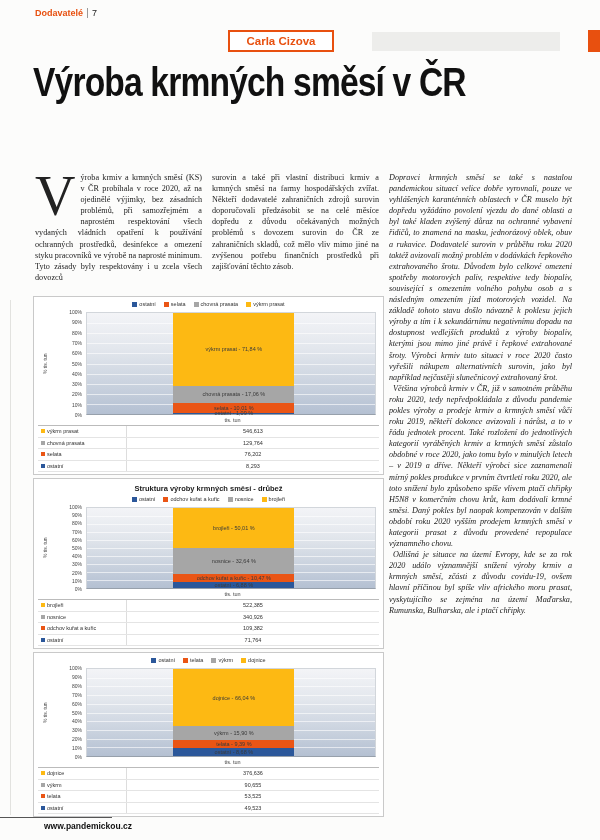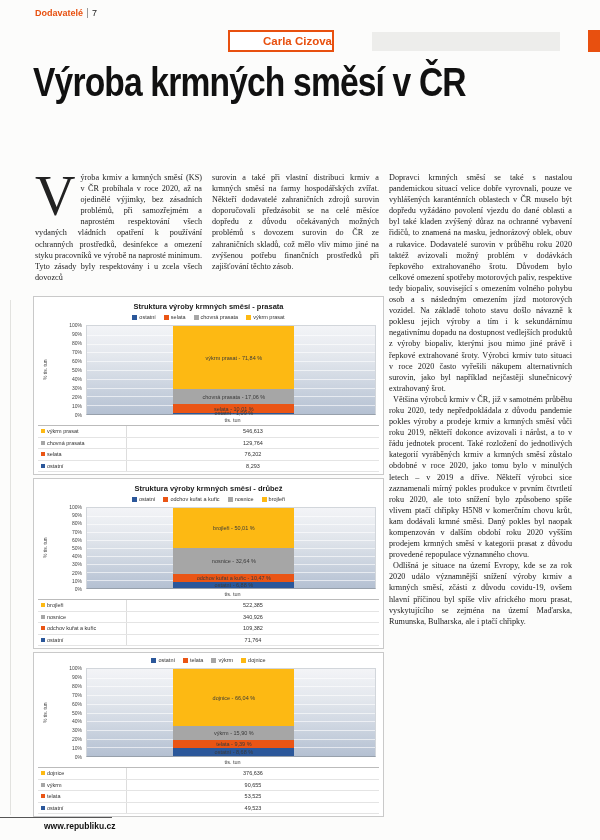--- a/index.html
+++ b/index.html
@@ -7,35 +7,35 @@
         font-family:"Liberation Serif",serif;color:#1c1c1c;}
   
   .masthead{position:absolute;left:35px;top:8px;font-family:"Liberation Sans",sans-serif;
             font-size:9px;font-weight:bold;color:#e8500f;}
   .masthead .pageno{color:#222;font-weight:normal;border-left:1px solid #999;
             padding-left:4px;margin-left:4px;}
   .section-bar{position:absolute;left:30px;top:30px;width:198px;height:22px;background:#e8500f;}
   .section-bar span{display:block;line-height:22px;padding-left:10px;color:#fff;
             font-family:"Liberation Sans",sans-serif;font-size:11.5px;font-weight:bold;}
   .author-box{position:absolute;left:228px;top:30px;width:102px;height:18px;background:#fff;
-            border:2px solid #e8500f;text-align:right;line-height:18px;color:#e8500f;
+            border:2px solid #e8500f;text-align:center;line-height:18px;color:#e8500f;
             font-family:"Liberation Sans",sans-serif;font-size:11.5px;font-weight:bold;}
   .ghost-strip{position:absolute;left:372px;top:32px;width:188px;height:19px;background:#ededeb;}
   .corner-block{position:absolute;left:588px;top:30px;width:12px;height:22px;background:#e8500f;}
   .headline{position:absolute;left:33px;top:60px;font-family:"Liberation Sans",sans-serif;
             font-size:40px;font-weight:bold;letter-spacing:-1px;color:#111;
             transform:scaleX(.84);transform-origin:left;white-space:nowrap;}
   .lede{position:absolute;left:35px;top:117px;width:537px;font-size:13.2px;line-height:1.28;
             font-weight:bold;color:#2b2b2b;}
   
   .bodytext{font-size:8.2px;line-height:11.1px;text-align:justify;color:#222;}
   .col1{position:absolute;left:35px;top:172px;width:167px;height:123px;overflow:hidden;}
   .col2{position:absolute;left:212px;top:172px;width:167px;height:140px;overflow:hidden;}
   .col3{position:absolute;left:389px;top:172px;width:183px;height:648px;overflow:hidden;}
-  .col3 p{margin:0;text-indent:4px;}
+  .col3 p{margin:0;text-indent:4px;font-style:italic;}
   .col3 p:first-child{text-indent:0;}
   .dropcap{float:left;font-size:56px;line-height:42px;margin:3px 5px 0 0;font-weight:normal;}
   
   .chart-box{position:absolute;left:33px;width:351px;border:1px solid #c9c9c9;background:#fff;
             display:flex;flex-direction:column;box-sizing:border-box;padding:3px 4px 2px 4px;
             font-family:"Liberation Sans",sans-serif;}
   .c-title{text-align:center;font-size:7.5px;font-weight:bold;color:#222;padding:2px 0;}
   .c-legend{display:flex;justify-content:center;gap:8px;font-size:5.5px;color:#333;padding:1px 0 3px 0;}
   .legend-item{display:flex;align-items:center;gap:2px;white-space:nowrap;}
   .legend-item .mk{width:5px;height:5px;display:inline-block;}
@@ -91,21 +91,20 @@
     <span>surovin a také při vlastní distribuci krmiv a krmných směsí na farmy hospodářských zvířat. Někteří dodavatelé zahraničních zdrojů surovin doporučovali předzásobit se na celé měsíce dopředu z důvodu očekávaných možných problémů s dovozem surovin do ČR ze zahraničních skladů, což mělo vliv mimo jiné na zvýšenou potřebu finančních prostředků při zajišťování těchto zásob.</span>
   </div>
 
   <div class="col3 bodytext">
     <p>Dopravci krmných směsí se také s nastalou pandemickou situací velice dobře vyrovnali, pouze ve vyhlášených karanténních oblastech v ČR muselo být dopředu vyžádáno povolení vjezdu do dané oblasti a byl také kladen zvýšený důraz na ochranné vybavení řidičů, to znamená na masku, jednorázový oblek, obuv a rukavice. Dodavatelé surovin v průběhu roku 2020 taktéž avizovali možný problém v dodávkách řepkového extrahovaného šrotu. Důvodem bylo celkové omezení spotřeby motorových paliv, respektive tedy biopaliv, související s omezením volného pohybu osob a s následným omezením jízd motorových vozidel. Na základě tohoto stavu došlo návazně k poklesu jejich výroby a tím i k sekundárnímu negativnímu dopadu na dostupnost vedlejších produktů z výroby biopaliv, kterými jsou mimo jiné právě i řepkové extrahované šroty. Výrobci krmiv tuto situaci v roce 2020 často vyřešili nákupem alternativních surovin, jako byl například nejčastěji slunečnicový extrahovaný šrot.</p>
     <p>Většina výrobců krmiv v ČR, již v samotném průběhu roku 2020, tedy nepředpokládala z důvodu pandemie pokles výroby a prodeje krmiv a krmných směsí vůči roku 2019, někteří dokonce avizovali i nárůst, a to v řádu jednotek procent. Také rozložení do jednotlivých kategorií vyráběných krmiv a krmných směsí zůstalo obdobné v roce 2020, jako tomu bylo v minulých letech – v 2019 a dříve. Někteří výrobci sice zaznamenali mírný pokles produkce v prvním čtvrtletí roku 2020, ale toto snížení bylo způsobeno spíše vlivem ptačí chřipky H5N8 v komerčním chovu krůt, kam dodávali krmné směsi. Daný pokles byl naopak kompenzován v dalším období roku 2020 vyšším prodejem krmných směsí v kategorii prasat z důvodu provedené repopulace významného chovu.</p>
     <p>Odlišná je situace na území Evropy, kde se za rok 2020 událo významnější snížení výroby krmiv a krmných směsí, zčásti z důvodu covidu-19, ovšem hlavní příčinou byl spíše vliv afrického moru prasat, vyskytujícího se zejména na území Maďarska, Rumunska, Bulharska, ale i ptačí chřipky.</p>
   </div>
 
   <div class="chart-box" style="top:296px;height:179px;">
-      <div class="c-title">Struktura výroby krmných směsí - prasata</div>
       <div class="c-legend">
         <span class="legend-item">
           <span class="mk" style="background: rgb(43, 87, 154);"></span>
           <span>ostatní</span>
         </span>
         <span class="legend-item">
           <span class="mk" style="background: rgb(234, 85, 21);"></span>
           <span>selata</span>
         </span>
         <span class="legend-item">
@@ -365,15 +364,15 @@
             <span class="mk" style="background: rgb(43, 87, 154);"></span>
             <span>ostatní</span>
           </div>
           <div class="c-val">49,523</div>
         </div>
       </div>
     </div>
 
   <div class="page-edge-line"></div>
   <div class="footer-line"></div>
-  <div class="footer-url">www.republiku.cz</div>
+  <div class="footer-url">www.pandemickou.cz</div>
 
 </div>
 
 </body></html>

